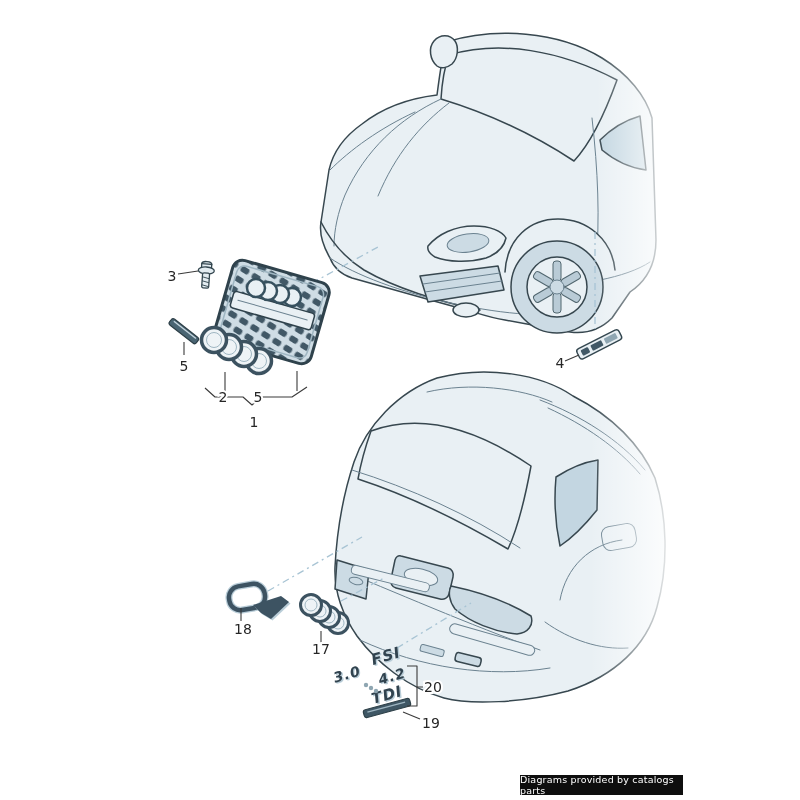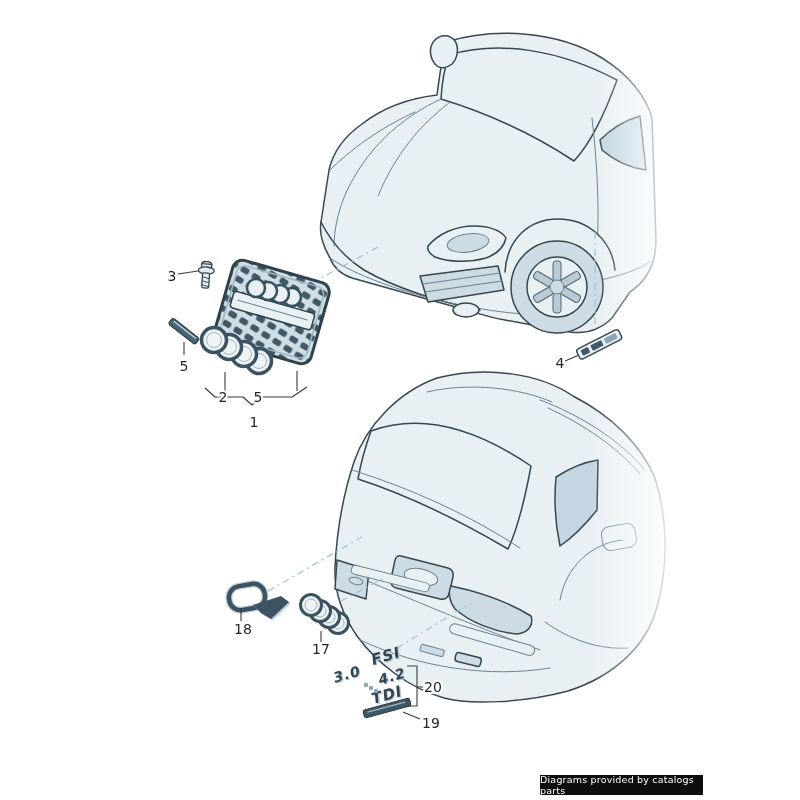--- a/index.html
+++ b/index.html
@@ -22,21 +22,21 @@
   .callout-line{stroke:#3a3a3a;stroke-width:1.1;fill:none;stroke-linejoin:round;}
   .callout{font:14px "DejaVu Sans",sans-serif;fill:var(--callout-text);text-anchor:middle;
            paint-order:stroke;stroke:#ffffff;stroke-width:4;}
   .badge-text{font-family:"DejaVu Sans",sans-serif;font-weight:bold;font-style:italic;
               text-anchor:middle;letter-spacing:1px;}
   .badge-dark{fill:#31434f;}
   .badge-light{fill:#b9cdd8;}
   .footer-badge{position:absolute;left:520px;top:775px;width:163px;height:20px;
     background:var(--footer-bg);color:var(--footer-text);
     font:9.5px "DejaVu Sans",sans-serif;display:flex;align-items:center;justify-content:center;
-    letter-spacing:.2px;margin-left:20px;}
+    letter-spacing:.2px;}
 </style>
 </head>
 <body>
 
 <div class="stage">
 <svg width="800" height="800" viewBox="0 0 800 800">
   <defs>
     <pattern id="mesh" width="13" height="11" patternUnits="userSpaceOnUse" patternTransform="rotate(16 272 312)">
       <rect width="13" height="11" fill="#cfdde5"></rect>
       <rect x="1.5" y="2" width="9" height="6" rx="2" fill="#415866"></rect>

